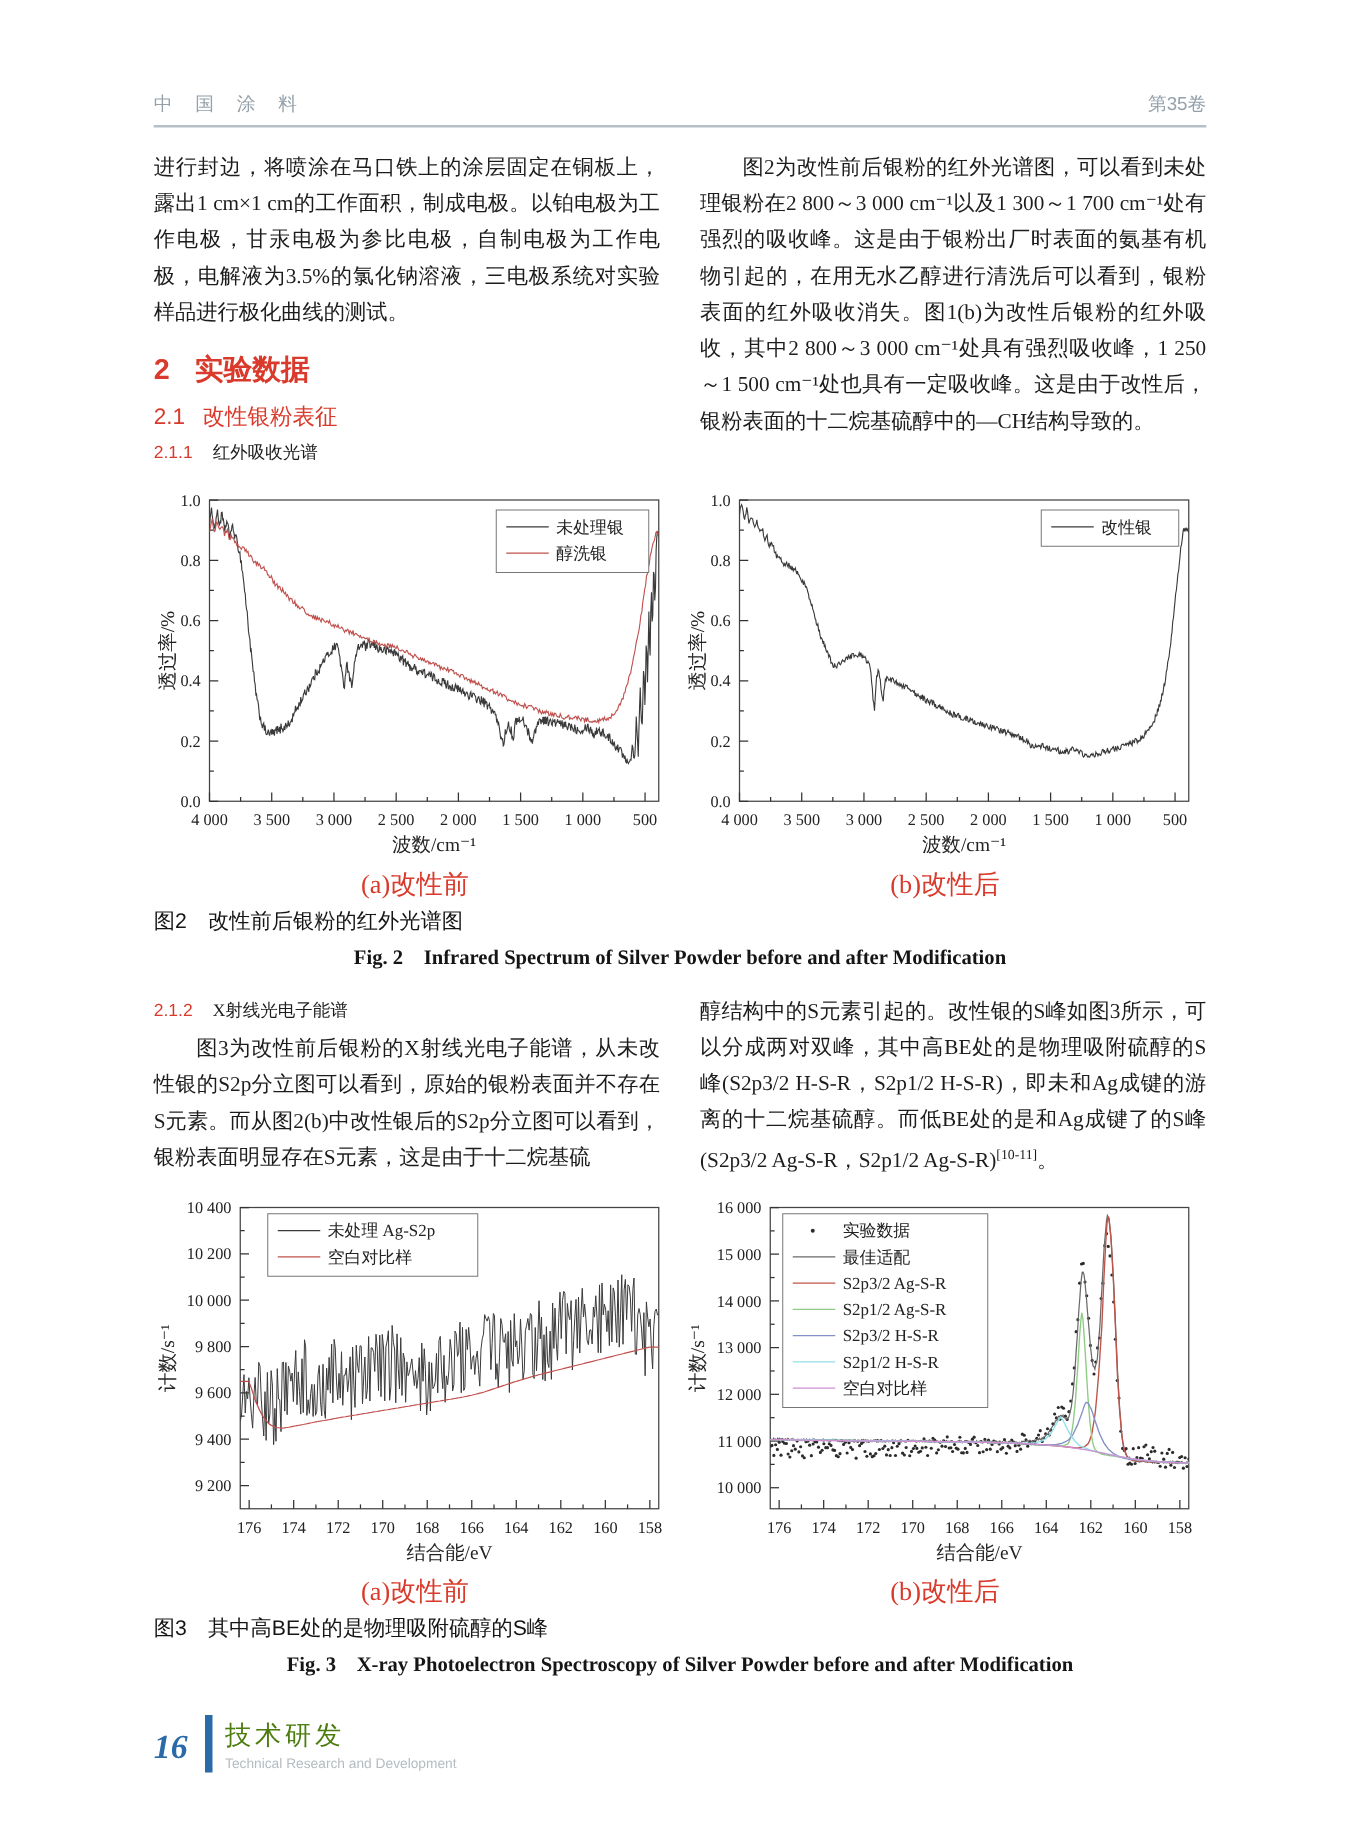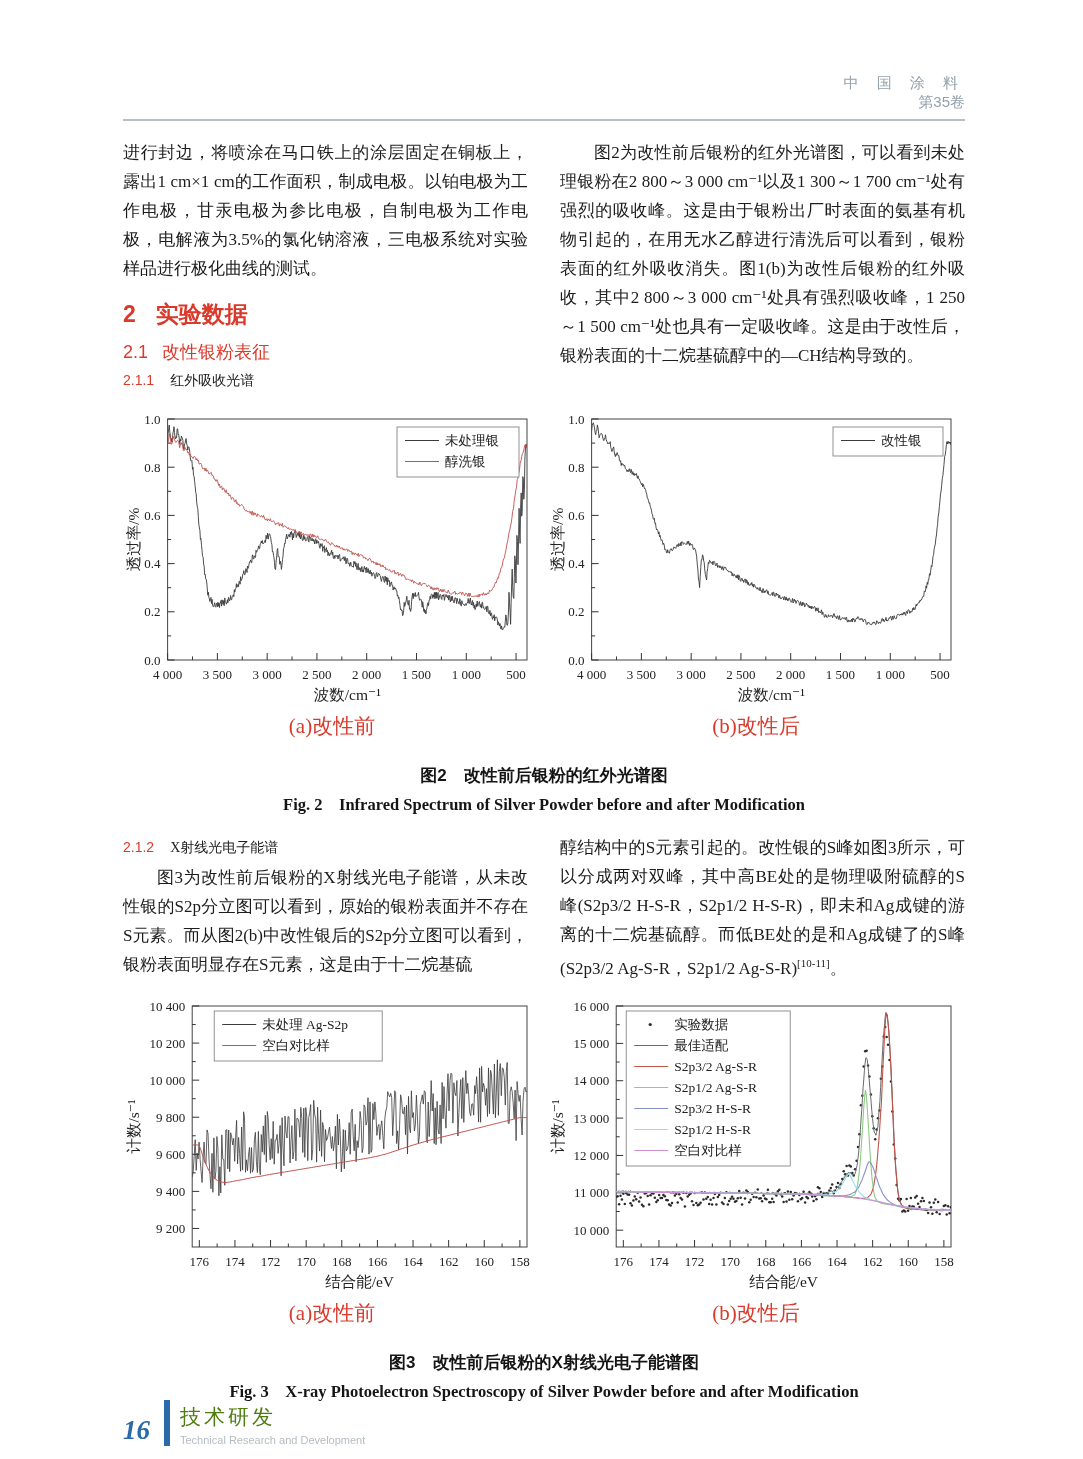--- a/index.html
+++ b/index.html
@@ -1,43 +1,43 @@
 <!DOCTYPE html>
 <html style="--accent: #d93a2b; --hdrgray: #94a1ab; --rule: #b5c0c8; --blue: #2a6aa9;"><head>
 <meta charset="utf-8">
 <style>
   html,body{margin:0;padding:0;background:#ffffff;}
   .page{width:1083px;height:1459px;background:#fff;position:relative;box-sizing:border-box;
         padding:74px 118px 0 123px;overflow:hidden;
         font-family:"Liberation Serif","DejaVu Serif",serif;color:#1c1c1c;}
-  .hdr{display:flex;justify-content:flex-end;align-items:flex-end;
-       color:var(--hdrgray,#94a1ab);font-family:"Liberation Sans","DejaVu Sans",sans-serif;font-size:15px;flex-direction:column;}
+  .hdr{display:flex;justify-content:space-between;align-items:flex-end;
+       color:var(--hdrgray,#94a1ab);font-family:"Liberation Sans","DejaVu Sans",sans-serif;font-size:15px;}
   .hdr .jt{letter-spacing:7px;}
   .hdr-rule{border-bottom:2px solid var(--rule,#b5c0c8);margin-top:7px;}
   .cols{display:flex;gap:32px;margin-top:17px;}
   .col{width:413px;text-align:justify;}
   .body-p{margin:0;font-size:17px;line-height:29px;}
   .indent{text-indent:2em;}
   sup.ref{font-size:11px;vertical-align:super;}
   .h2{color:var(--accent,#d93a2b);font-family:"Liberation Sans","DejaVu Sans",sans-serif;
       font-weight:bold;font-size:23px;margin:16px 0 10px 0;}
   .h2 .hnum{margin-right:20px;}
   .h21{color:var(--accent,#d93a2b);font-family:"Liberation Sans","DejaVu Sans",sans-serif;
        font-weight:normal;font-size:18px;margin:6px 0 8px 0;}
   .h21 .hnum{margin-right:14px;}
   .h3{font-size:14px;margin:6px 0 6px 0;}
   .h3 .hnum{color:var(--accent,#d93a2b);font-family:"Liberation Sans","DejaVu Sans",sans-serif;margin-right:16px;}
   .figrow{display:flex;justify-content:space-between;margin-top:14px;}
   .figcol{width:418px;text-align:center;}
   .chart{width:415px;height:300px;margin:0 auto;}
   .fig-sub{color:var(--accent,#d93a2b);font-size:21px;margin-top:2px;}
-  .figcap-cn{font-family:"Liberation Sans","DejaVu Sans",sans-serif;font-weight:bold;font-size:17px;
-             text-align:center;margin-top:24px;color:#151515;}
+  .figcap-cn{font-family:"Liberation Sans","DejaVu Sans",sans-serif;font-weight:normal;font-size:17px;
+             text-align:left;margin-top:4px;color:#151515;}
   .figcap-en{font-weight:bold;font-size:16.5px;text-align:center;margin-top:7px;color:#151515;}
-  .footer{position:absolute;left:123px;top:1400px;display:flex;align-items:flex-end;}
+  .footer{position:absolute;left:123px;top:1372px;display:flex;align-items:center;}
   .pn{font-style:italic;font-weight:bold;font-size:27px;color:var(--blue,#2a6aa9);margin-top:4px;}
   .fbar{width:6px;height:46px;background:var(--blue,#2a6aa9);margin:0 10px 0 14px;}
   .ft-cn{font-family:"Liberation Sans","DejaVu Sans",sans-serif;font-size:21px;color:#4d7c0f;letter-spacing:3px;}
   .ft-en{font-family:"Liberation Sans","DejaVu Sans",sans-serif;font-size:11px;color:#b5bcc1;margin-top:3px;}
   svg text{font-family:"Liberation Serif","DejaVu Serif",serif;fill:#222;}
 </style>
 </head>
 <body>
 
 <div class="page">
@@ -590,21 +590,21 @@
             <line x1="85.19999999999999" y1="111.5" x2="119.19999999999999" y2="111.5" stroke="#8590c8" stroke-width="1.1"></line>
             <text x="125.19999999999999" y="116" font-size="13.5">S2p3/2 H-S-R</text>
             <line x1="85.19999999999999" y1="132.5" x2="119.19999999999999" y2="132.5" stroke="#8fe0ea" stroke-width="1.1"></line>
             <text x="125.19999999999999" y="137" font-size="13.5">S2p1/2 H-S-R</text>
             <line x1="85.19999999999999" y1="153.5" x2="119.19999999999999" y2="153.5" stroke="#cf8fd0" stroke-width="1.1"></line>
             <text x="125.19999999999999" y="158" font-size="13.5">空白对比样</text>
           </svg></div>
       <div class="fig-sub">(b)改性后</div>
     </div>
   </div>
-  <div class="figcap-cn">图3　改性前后银粉的X射线光电子能谱图</div>
+  <div class="figcap-cn">图3　其中高BE处的是物理吸附硫醇的S峰</div>
   <div class="figcap-en">Fig. 3　X-ray Photoelectron Spectroscopy of Silver Powder before and after Modification</div>
 
   <div class="footer">
     <span class="pn">16</span>
     <span class="fbar"></span>
     <span>
       <div class="ft-cn">技术研发</div>
       <div class="ft-en">Technical Research and Development</div>
     </span>
   </div>

